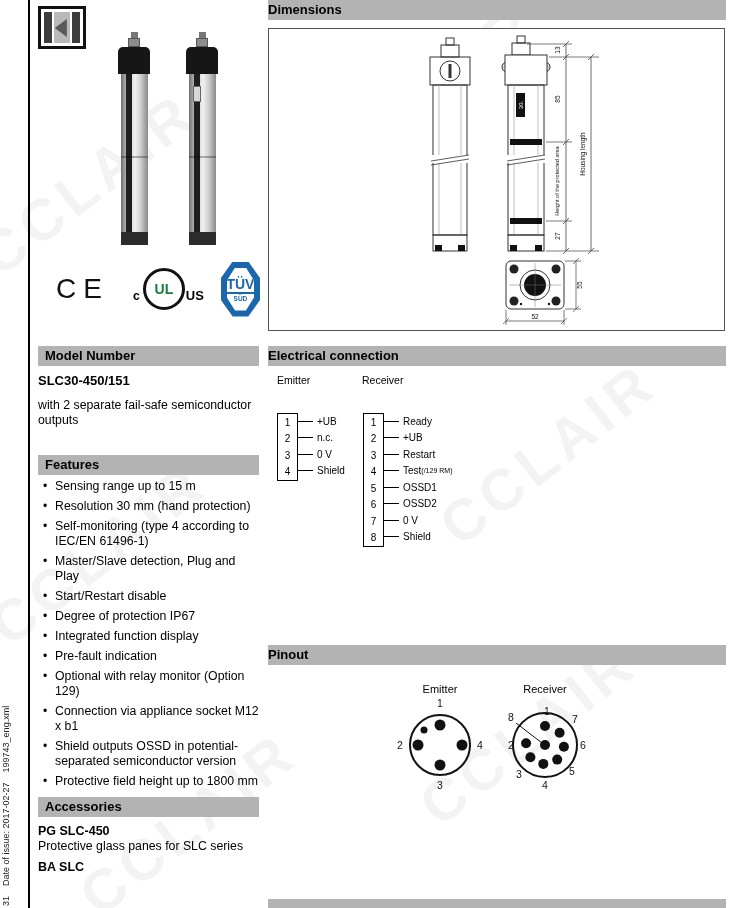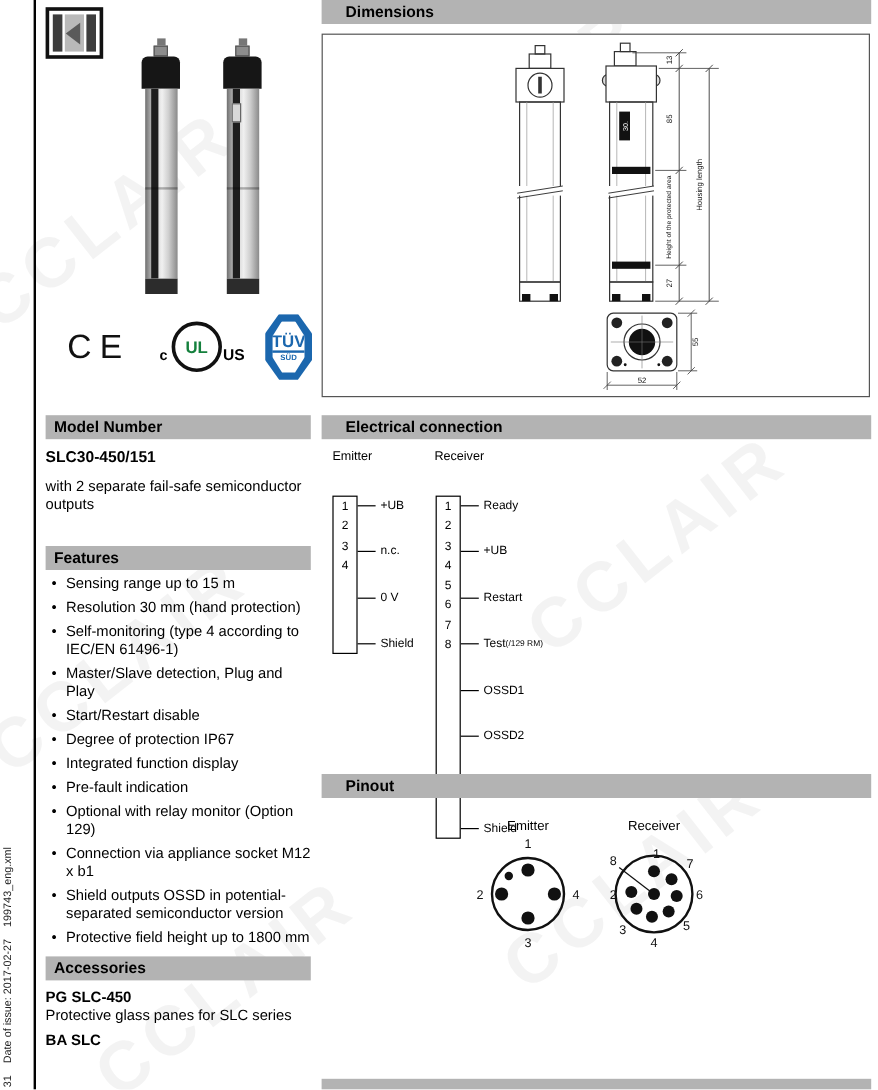--- a/index.html
+++ b/index.html
@@ -61,40 +61,40 @@
     clip-path:polygon(30% 0,70% 0,100% 30%,100% 70%,70% 100%,30% 100%,0 70%,0 30%); }
   .oct-inner { position:absolute; inset:6px; background:#fff;
     clip-path:polygon(30% 0,70% 0,100% 30%,100% 70%,70% 100%,30% 100%,0 70%,0 30%);
     display:flex; flex-direction:column; align-items:center; justify-content:center; }
   .tuv-text { color:#1b67ae; font-weight:bold; font-size:14px; line-height:1; border-bottom:2px solid #1b67ae; padding-bottom:1px; }
   .tuv-sub { color:#1b67ae; font-weight:bold; font-size:6.5px; margin-top:1px; }
   
   .lhdr, .rhdr { position:absolute; background:#b3b3b3; font-size:13px; font-weight:bold;
     padding:2px 0 3px 7px; z-index:3; color:#000; }
   .lhdr { left:38px; width:221px; }
-  .rhdr { left:268px; width:458px; padding-left:20px; }
+  .rhdr { left:268px; width:458px; padding-left:0; }
   
   .ltext { position:absolute; left:38px; width:222px; z-index:3; }
   .model-name { font-size:13px; font-weight:bold; }
   .model-desc { font-size:12.3px; line-height:15px; }
   .feat-list { }
   .feat-item { display:flex; margin-bottom:5px; }
   .feat-bullet { width:17px; padding-left:5px; font-size:12.3px; line-height:15px; }
   .feat-text { flex:1; font-size:12.3px; line-height:15px; }
   .acc-name { font-size:12.5px; font-weight:bold; line-height:15px; margin-top:6px; }
   .acc-desc { font-size:12.3px; line-height:15px; }
   
   .dim-box { position:absolute; left:268px; top:28px; width:457px; height:303px;
     border:1.5px solid #555; background:#fff; z-index:3; }
   
   .ec-label { position:absolute; font-size:10.5px; z-index:3; }
   .conn { position:absolute; display:flex; z-index:3; }
   .conn-box { border:1.5px solid #000; display:flex; flex-direction:column; }
   .conn-cell { width:19px; height:16.5px; display:flex; align-items:center; justify-content:center; font-size:10px; }
-  .conn-rows { display:flex; flex-direction:column;gap:22px; }
+  .conn-rows { display:flex; flex-direction:column; }
   .conn-row { height:16.5px; display:flex; align-items:center; }
   .conn-line { width:15px; height:1.3px; background:#000; }
   .conn-lbl { font-size:10px; padding-left:4px; white-space:nowrap; }
   .conn-note { font-size:7px; }
   
   .po-label { position:absolute; font-size:11px; z-index:3; width:90px; text-align:center; }
   .po-svg { position:absolute; left:268px; top:675px; z-index:3; }
   .bottom-strip { position:absolute; left:268px; top:899px; width:458px; height:9px; background:#b3b3b3; z-index:3; }
   svg text { font-family:"Liberation Sans", sans-serif; }
 </style>

